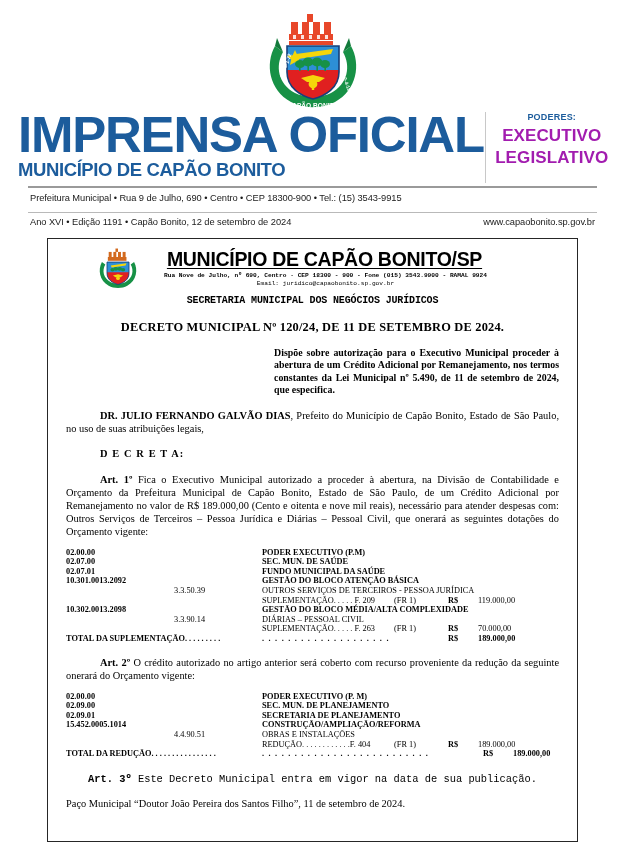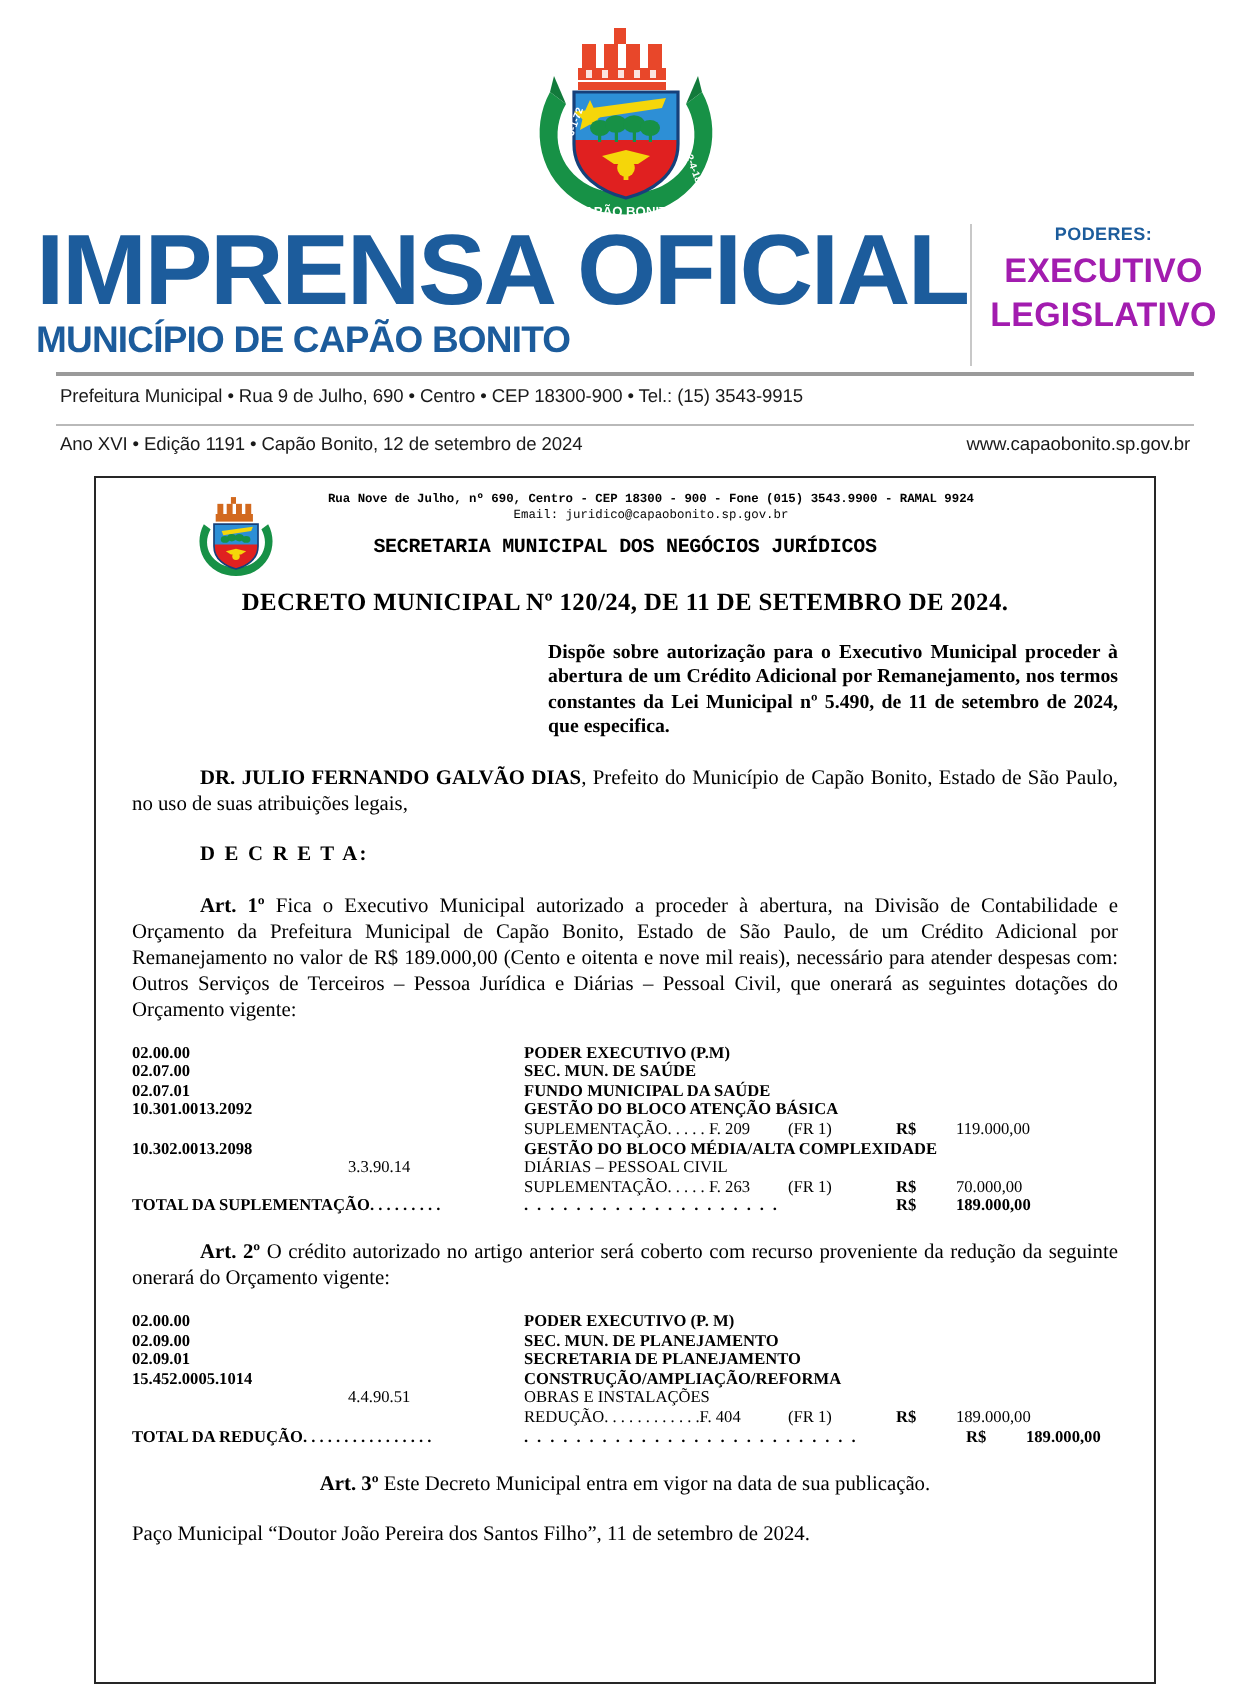--- a/index.html
+++ b/index.html
@@ -225,20 +225,21 @@
   .amt-desc { flex: 0 0 132px; }
   .amt-fr   { flex: 0 0 54px; }
   .amt-rs   { flex: 0 0 30px; font-weight: bold; }
   .amt-val  { flex: 0 0 auto; }
   .total-row .amt-val { font-weight: bold; }
 
   .closing {
     margin-top: 14px;
     text-align: center;
     font-size: 10.4px;
+    font-family: Liberation Mono, monospace;
   }
   .closing2 {
     margin-top: 12px;
     text-align: left;
     font-size: 10.4px;
   }
 </style>
 </head>
 <body>
 
@@ -344,20 +345,21 @@
           <ellipse cx="45" cy="54" rx="5.5" ry="4.4"></ellipse>
           <ellipse cx="54" cy="54" rx="5.5" ry="4.4"></ellipse>
           <ellipse cx="62" cy="56" rx="5" ry="4"></ellipse>
         </g>
         <g fill="#f5d60a">
           <path d="M38 70 L 50 67 L 62 70 L 56 74 L 44 74 Z"></path>
           <circle cx="50" cy="76" r="4.4"></circle>
         </g>
       </svg>
     </div>
+    <div class="doc-city">MUNICÍPIO DE CAPÃO BONITO/SP</div>
     <div class="doc-addr">Rua Nove de Julho, nº 690, Centro - CEP 18300 - 900 - Fone (015) 3543.9900 - RAMAL 9924</div>
     <div class="doc-email">Email: juridico@capaobonito.sp.gov.br</div>
     <div class="doc-secretaria">SECRETARIA MUNICIPAL DOS NEGÓCIOS JURÍDICOS</div>
     <div class="doc-decreto">DECRETO MUNICIPAL Nº 120/24, DE 11 DE SETEMBRO DE 2024.</div>
   </div>
 
   <div class="doc-body">
 
     <div class="ementa">Dispõe sobre autorização para o Executivo Municipal proceder à abertura de um Crédito Adicional por Remanejamento, nos termos constantes da Lei Municipal nº 5.490, de 11 de setembro de 2024, que especifica.</div>
 
@@ -385,20 +387,25 @@
         </tr>
         <tr>
           <td class="c-code">02.07.01</td>
           <td class="c-elem"></td>
           <td class="c-desc bold">FUNDO MUNICIPAL DA SAÚDE</td>
         </tr>
         <tr>
           <td class="c-code">10.301.0013.2092</td>
           <td class="c-elem"></td>
           <td class="c-desc bold">GESTÃO DO BLOCO ATENÇÃO BÁSICA</td>
+        </tr>
+        <tr>
+          <td class="c-code"></td>
+          <td class="c-elem">3.3.50.39</td>
+          <td class="c-desc">OUTROS SERVIÇOS DE TERCEIROS - PESSOA JURÍDICA</td>
         </tr>
         <tr>
           <td class="c-code"></td>
           <td class="c-elem"></td>
           <td class="c-desc">
             <span class="amt-line">
               <span class="amt-desc">SUPLEMENTAÇÃO. . . . . F. 209</span>
               <span class="amt-fr">(FR 1)</span>
               <span class="amt-rs">R$</span>
               <span class="amt-val">119.000,00</span>

